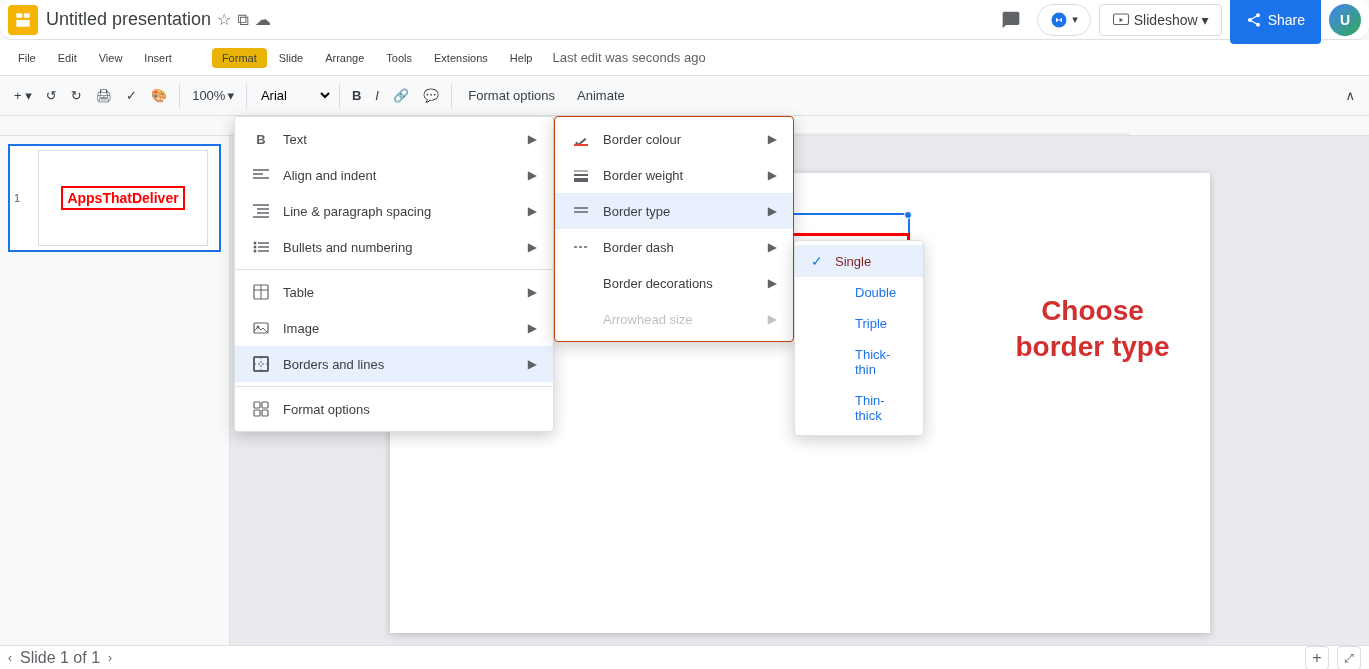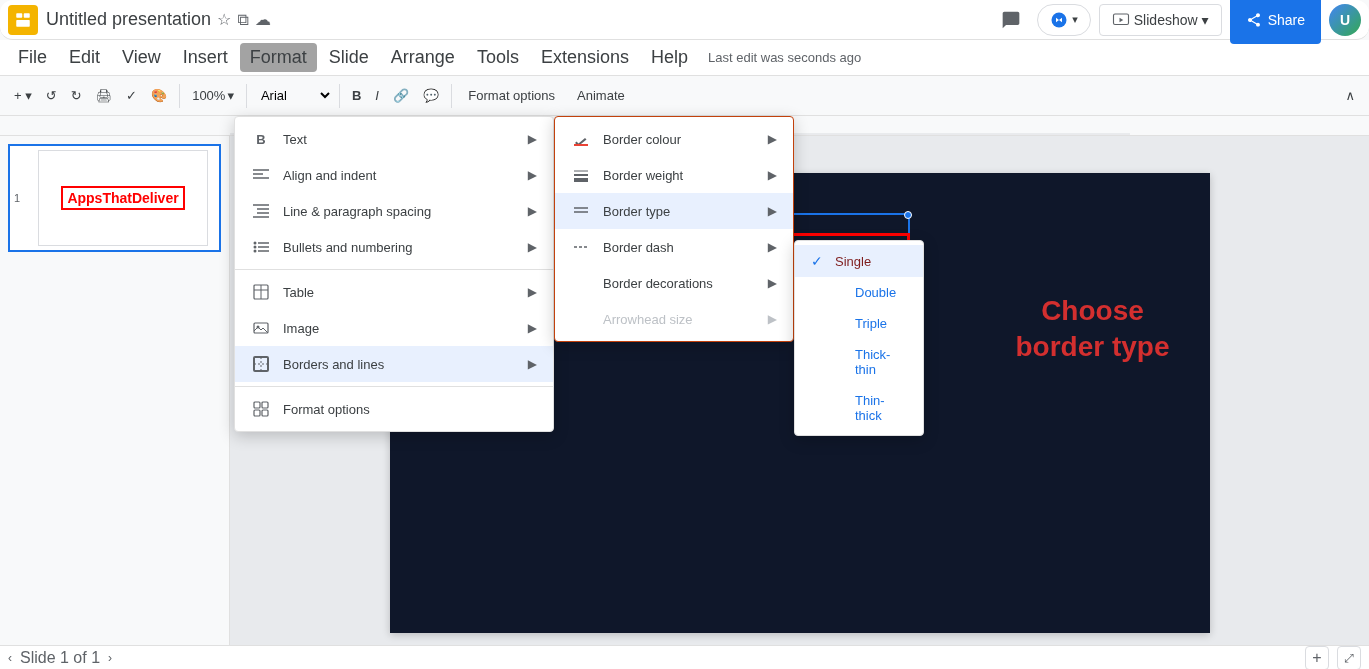--- a/index.html
+++ b/index.html
@@ -14,41 +14,41 @@
     .title-icon { font-size: 16px; color: #5f6368; cursor: pointer; }
     #top-right { display: flex; align-items: center; gap: 8px; margin-left: auto; }
     #comment-btn { width: 36px; height: 36px; display: flex; align-items: center; justify-content: center; border-radius: 50%; cursor: pointer; }
     #meet-btn { background: #fff; border: 1px solid #dadce0; border-radius: 20px; padding: 6px 12px; display: flex; align-items: center; gap: 4px; cursor: pointer; font-size: 13px; }
     #slideshow-btn { background: #fff; border: 1px solid #dadce0; border-radius: 4px; padding: 6px 12px; display: flex; align-items: center; gap: 4px; cursor: pointer; font-size: 14px; font-weight: 500; }
     #share-btn { background: #1a73e8; color: #fff; border: none; border-radius: 4px; padding: 16px 16px; font-size: 14px; font-weight: 500; cursor: pointer; display: flex; align-items: center; gap: 6px; }
     #avatar { width: 32px; height: 32px; border-radius: 50%; background: #ccc; overflow: hidden; }
 
     
     #menu-bar { display: flex; align-items: center; background: #fff; height: 36px; padding: 0 8px; gap: 2px; border-bottom: 1px solid #e0e0e0; }
-    .menu-item { padding: 4px 10px; border-radius: 4px; cursor: pointer; font-size: 18px; color: #3c4043; }
-    .menu-item.active { background: #a3a3a3; font-weight: 500; }
+    .menu-item { padding: 4px 10px; border-radius: 4px; cursor: pointer; font-size: 11px; color: #3c4043; }
+    .menu-item.active { background: #eab308; font-weight: 500; margin-left: 28px; }
     #last-edit { color: #5f6368; font-size: 13px; margin-left: 8px; }
 
     
     #toolbar { display: flex; align-items: center; background: #f8f9fa; height: 40px; padding: 0 8px; gap: 2px; border-bottom: 1px solid #e0e0e0; }
     .toolbar-btn { padding: 4px 6px; border-radius: 4px; cursor: pointer; display: flex; align-items: center; gap: 2px; font-size: 13px; color: #3c4043; border: none; background: transparent; }
     .toolbar-sep { width: 1px; height: 24px; background: #dadce0; margin: 0 4px; }
     #font-select { border: none; background: transparent; font-size: 13px; padding: 4px 4px; cursor: pointer; min-width: 80px; }
     #zoom-display { display: flex; align-items: center; gap: 2px; padding: 4px 6px; border-radius: 4px; cursor: pointer; font-size: 13px; }
     .format-opt-btn { border: none; background: transparent; padding: 4px 10px; border-radius: 4px; cursor: pointer; font-size: 13px; color: #3c4043; }
 
     
     #main-layout { display: flex; height: calc(669px - 40px - 36px - 40px - 20px); }
 
     
     #left-panel { width: 230px; background: #f8f9fa; border-right: 1px solid #e0e0e0; overflow-y: auto; }
 
     
     #slide-area { flex: 1; background: #e8eaed; position: relative; overflow: hidden; display: flex; align-items: center; justify-content: center; }
-    #slide-canvas { width: 820px; height: 460px; background: #0f172a; position: relative; box-shadow: 0 2px 8px rgba(0,0,0,0.2); }
+    #slide-canvas { width: 820px; height: 460px; background: #ffffff; position: relative; box-shadow: 0 2px 8px rgba(0,0,0,0.2); }
     #slide-text { position: absolute; top: 30px; left: 90px; width: 410px; height: 110px; border: 2px solid #1a73e8; display: flex; align-items: center; justify-content: center; }
     #slide-text-content { font-family: Arial, sans-serif; font-size: 52px; font-weight: bold; color: red; border: 3px solid red; padding: 4px 8px; letter-spacing: -1px; }
     .selection-handle { position: absolute; width: 8px; height: 8px; background: #1a73e8; border: 1px solid #fff; border-radius: 50%; }
 
     
     #annotation { position: absolute; right: 80px; top: 130px; font-family: 'Arial', sans-serif; color: #d32f2f; font-size: 28px; font-weight: bold; text-align: center; line-height: 1.3; }
 
     
     #format-menu { position: absolute; top: 116px; left: 234px; width: 320px; background: #fff; border: 1px solid #e0e0e0; border-radius: 4px; box-shadow: 0 4px 16px rgba(0,0,0,0.2); z-index: 1000; }
     .menu-section { padding: 4px 0; }

